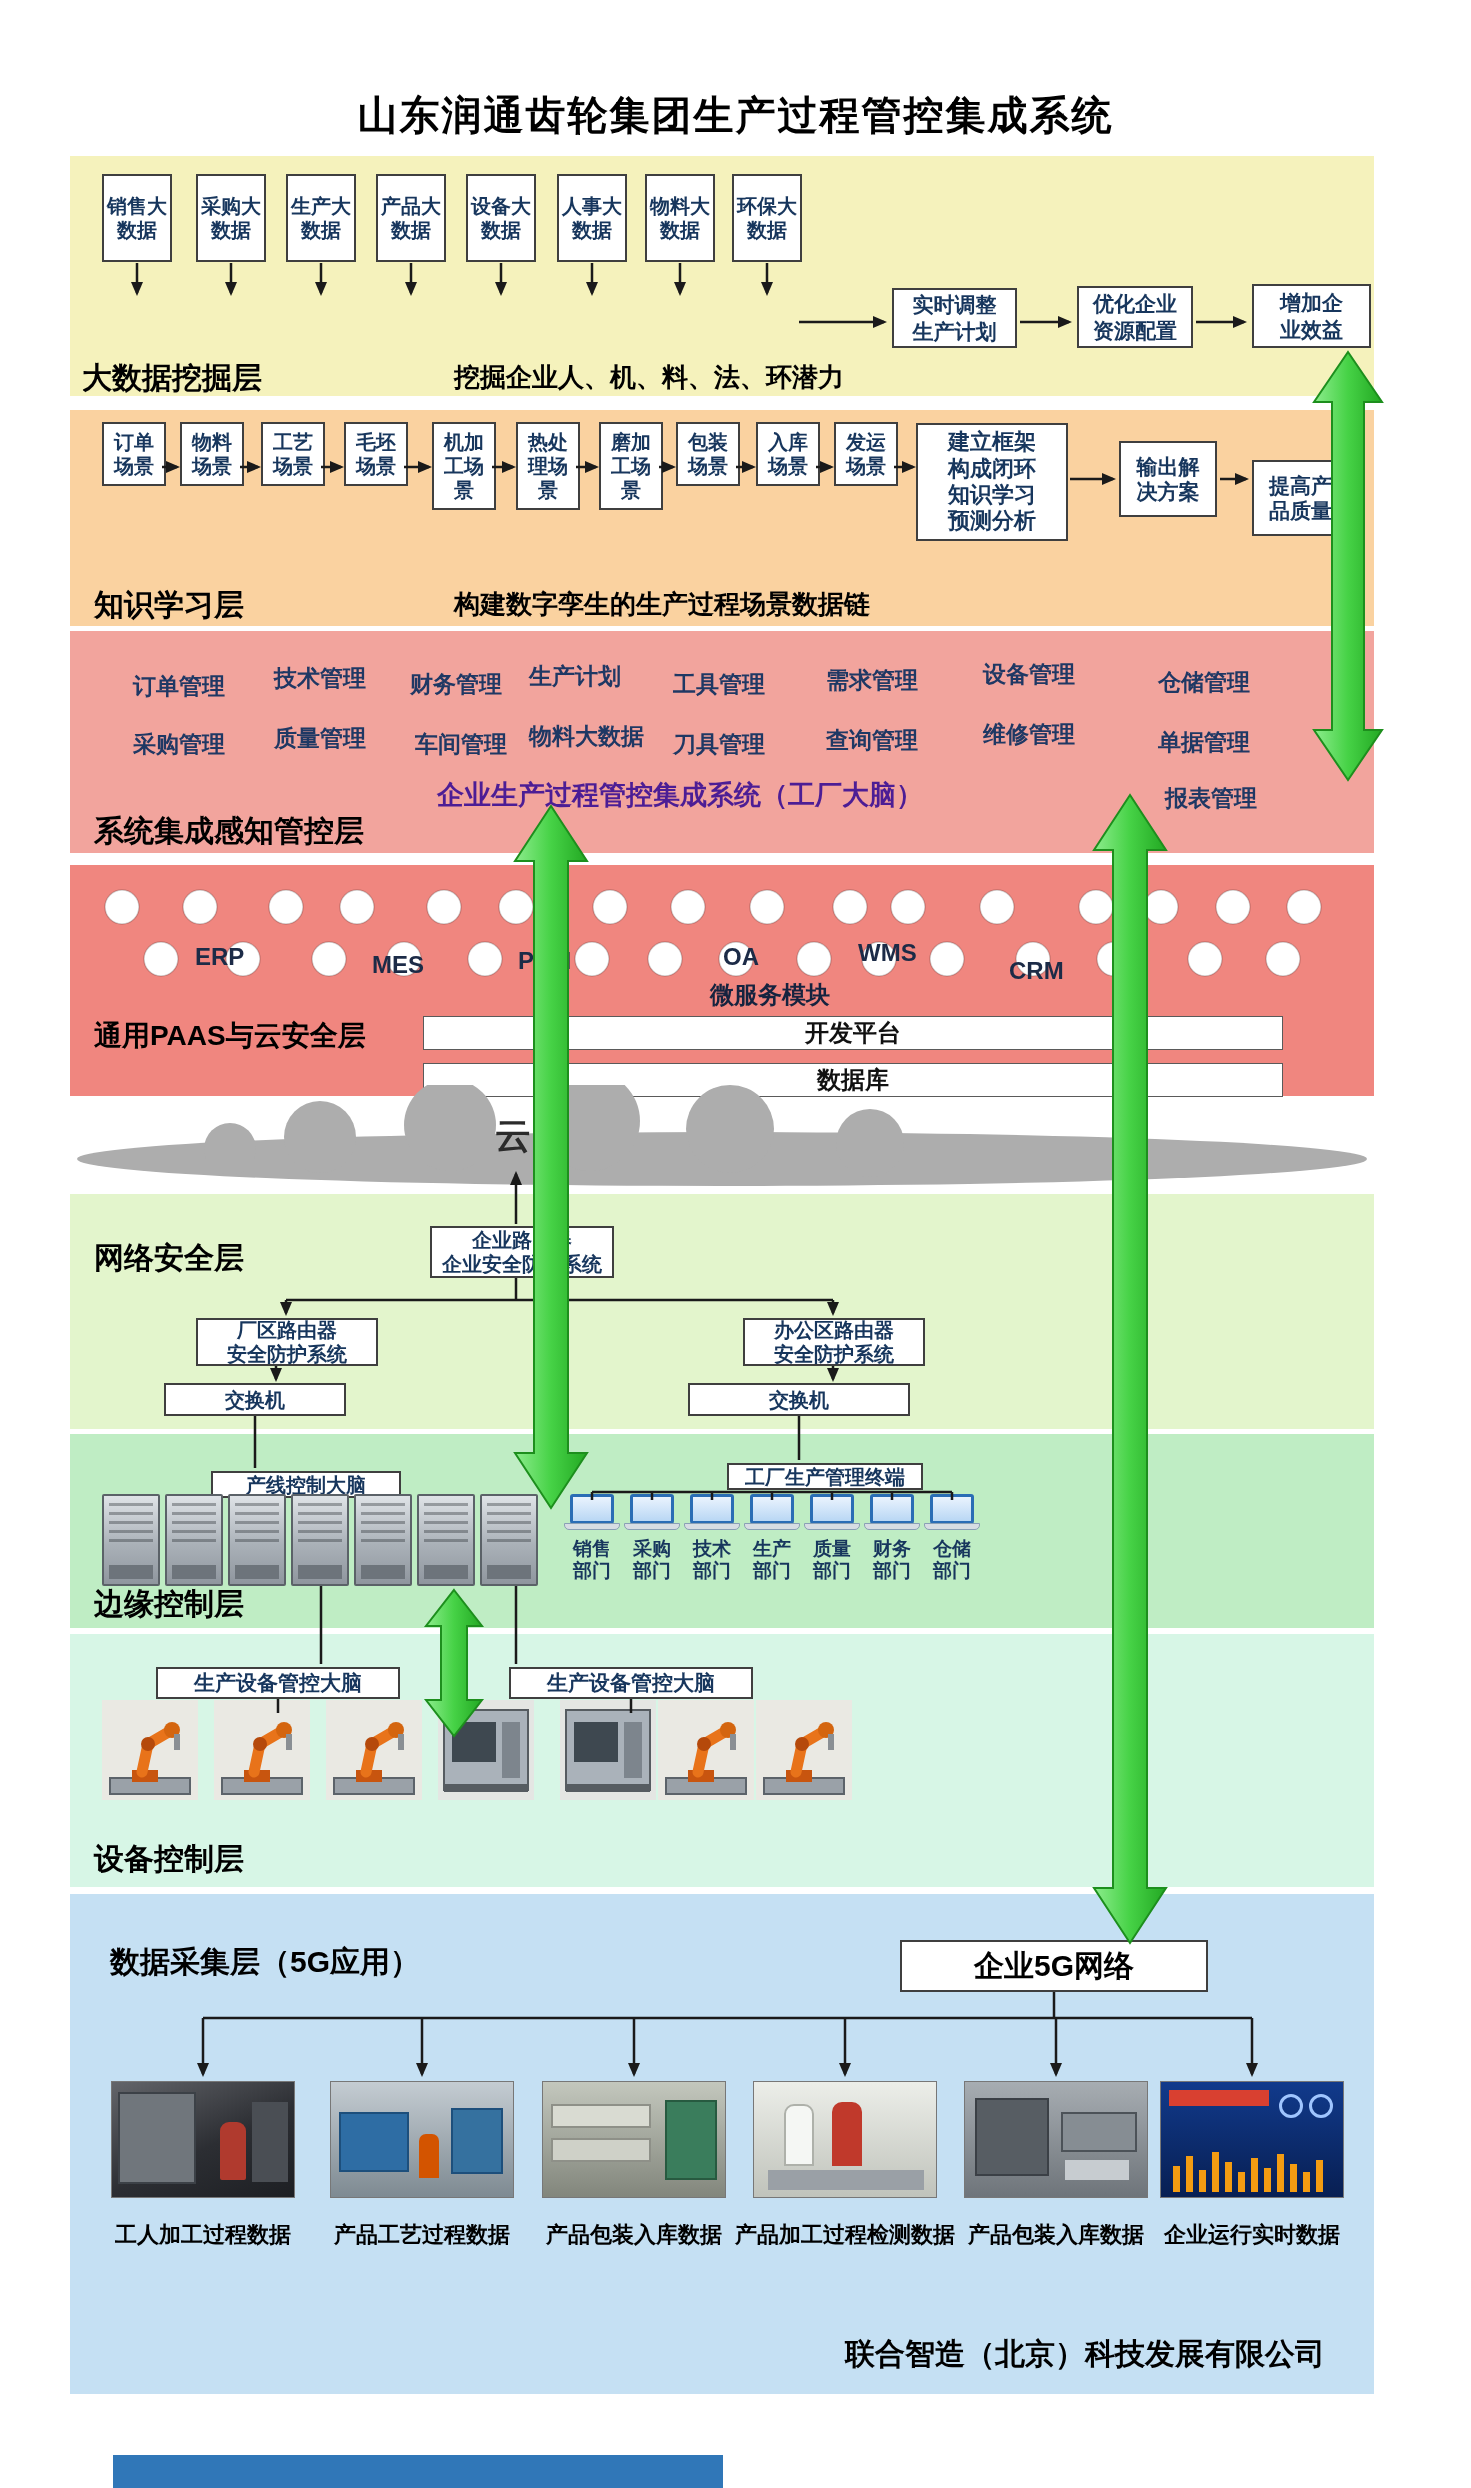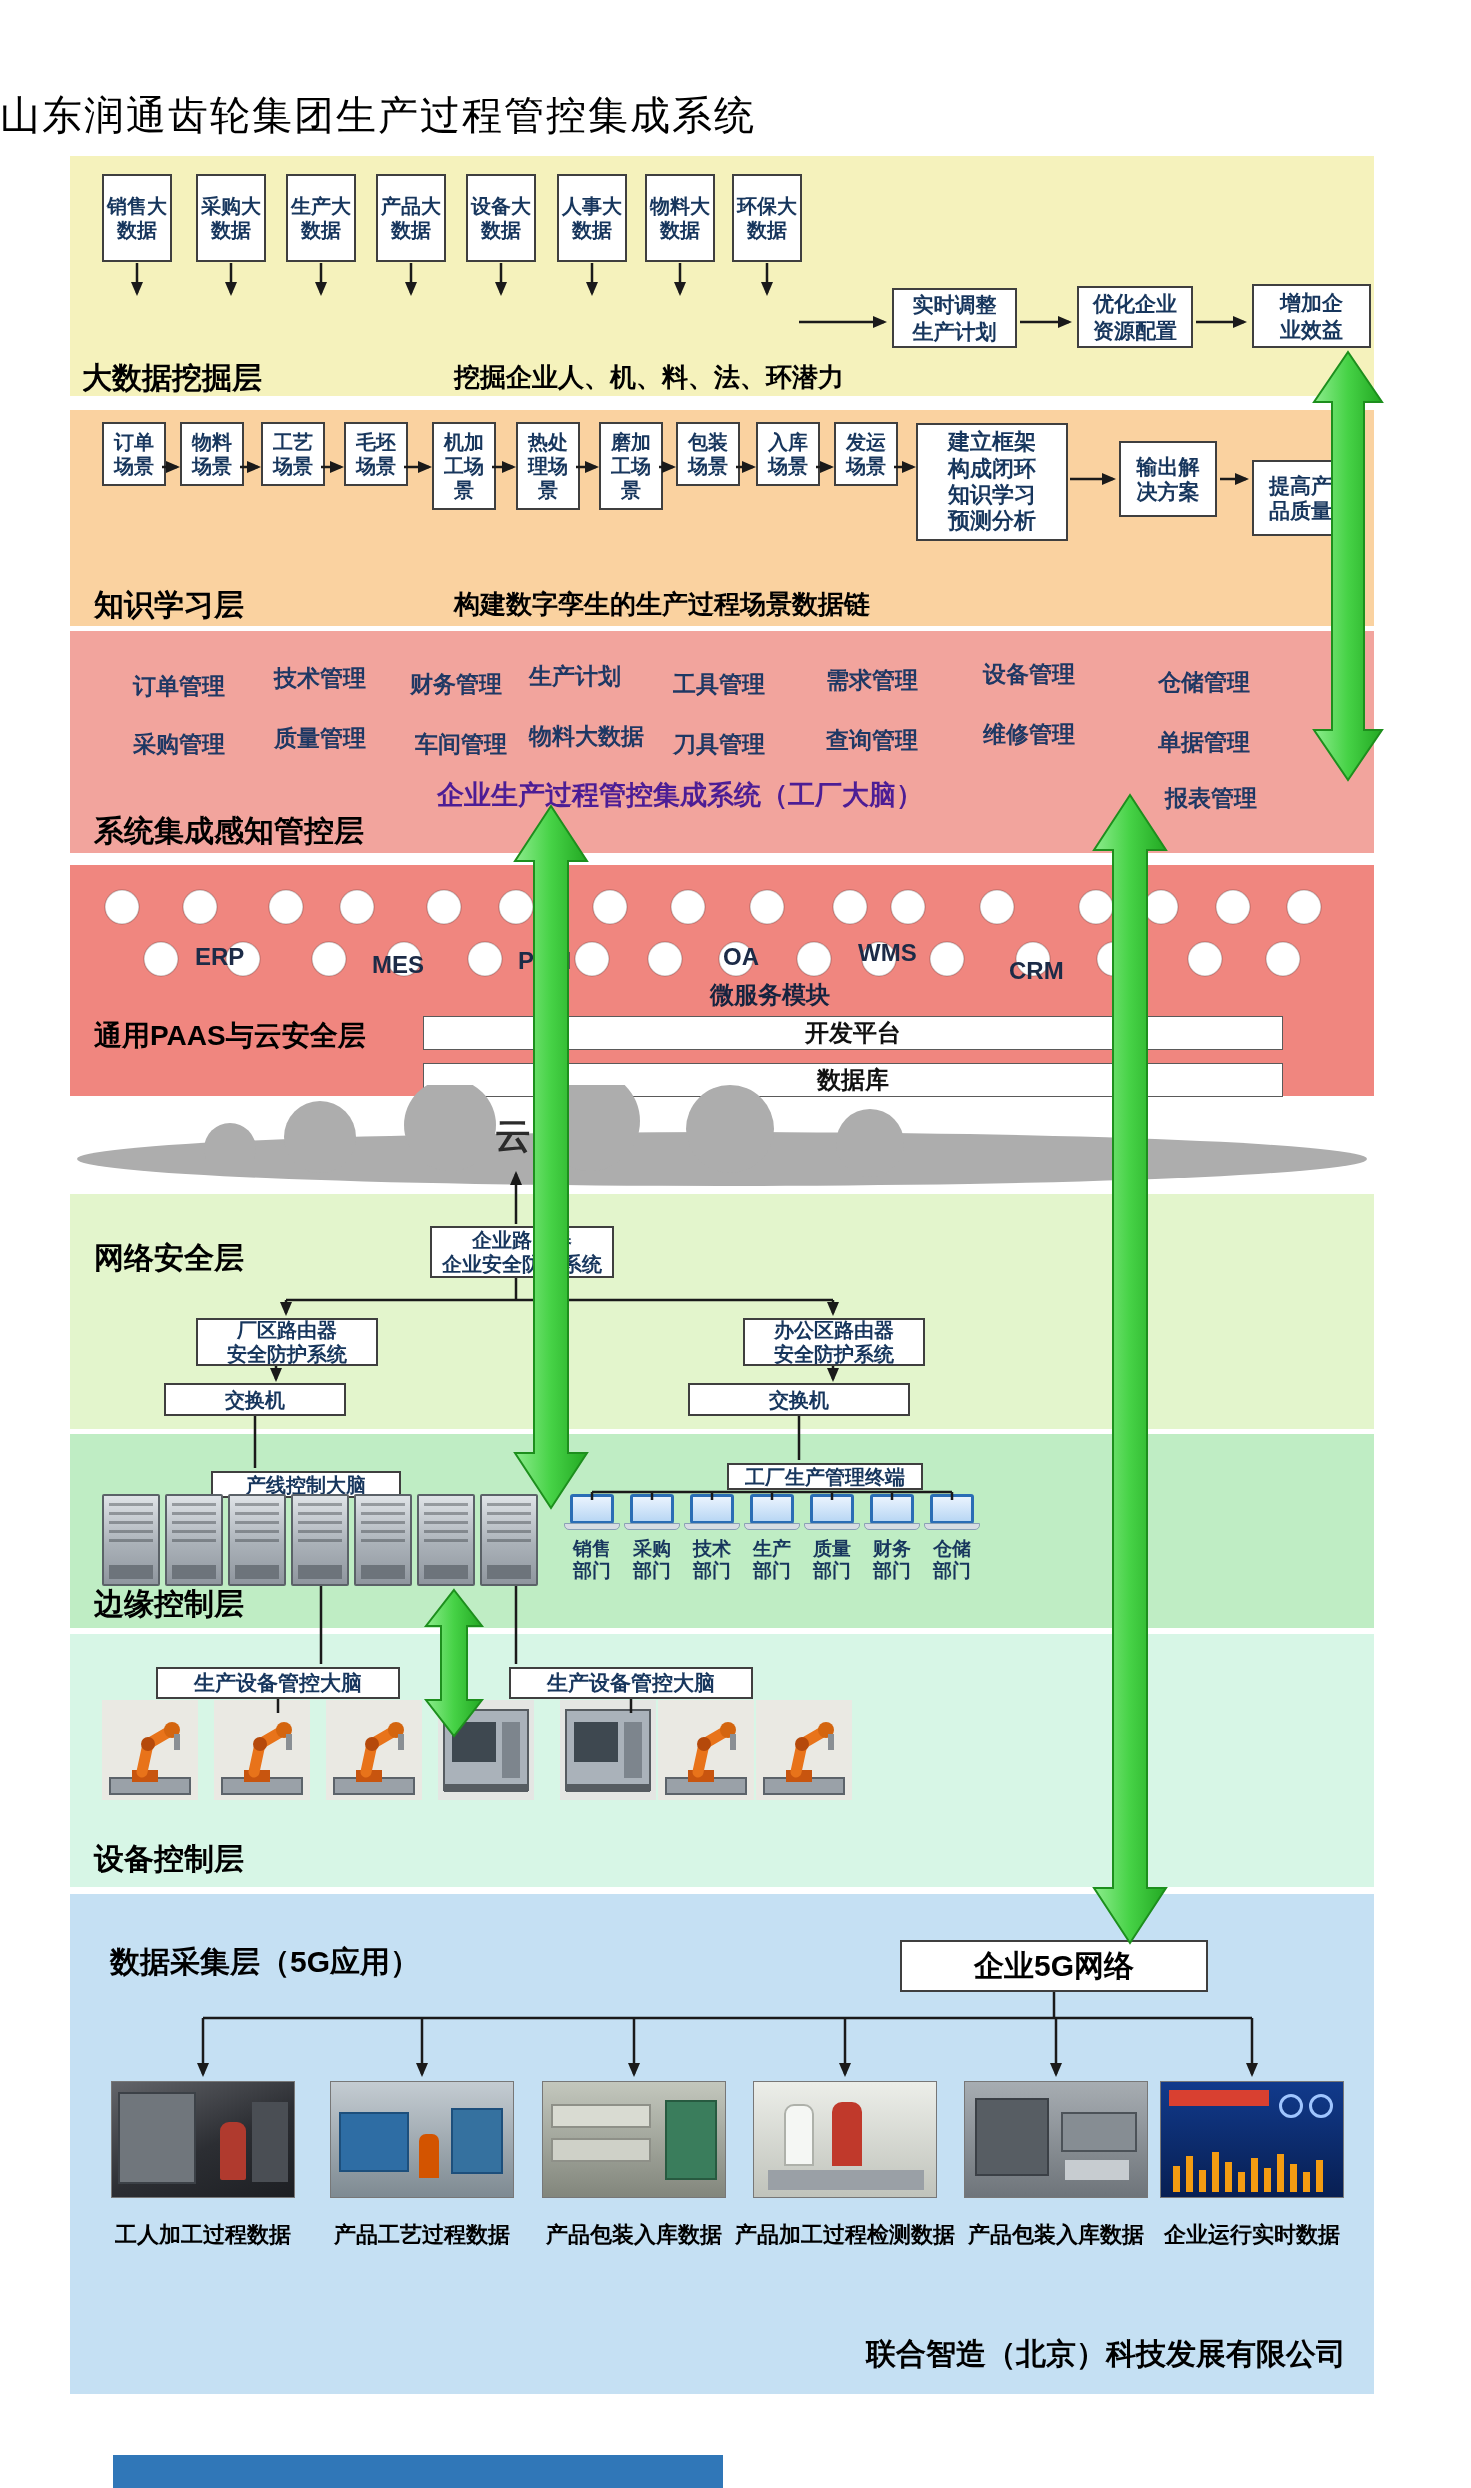--- a/index.html
+++ b/index.html
@@ -1,21 +1,21 @@
 <!DOCTYPE html>
 <html><head>
 <meta charset="utf-8">
 <style>
   * { margin:0; padding:0; box-sizing:border-box; }
   html,body { background:#ffffff; }
   body { font-family:"Liberation Sans","DejaVu Sans",sans-serif; }
   #canvas { position:relative; width:1471px; height:2488px; background:#fff; overflow:hidden; }
 
-  .title { position:absolute; top:88px; left:0; width:100%; 
-           font-size:40px; font-weight:400; color:#000; letter-spacing:2px; }
+  .title { position:absolute; top:88px; left:0; width:100%; text-align:center;
+           font-size:40px; font-weight:700; color:#000; letter-spacing:2px; }
 
   .layer { position:absolute; left:70px; width:1304px; }
   .l1 { top:156px;  height:240px; background:#F5F2BC; }
   .l2 { top:410px;  height:216px; background:#FAD2A0; }
   .l3 { top:631px;  height:222px; background:#F2A49D; }
   .l4 { top:865px;  height:231px; background:#F0867F; }
   .l5 { top:1194px; height:235px; background:#E3F5CC; }
   .l6 { top:1434px; height:194px; background:#BFEDC4; }
   .l7 { top:1634px; height:253px; background:#D7F6E6; }
   .l8 { top:1894px; height:500px; background:#C5E0F3; }
@@ -123,21 +123,21 @@
   .p5 .a { left:10px; top:16px; width:74px; height:78px; background:#575d63; border:2px solid #3b4046; }
   .p5 .b { left:96px; top:30px; width:76px; height:40px; background:#868d93; border:2px solid #4c5258; }
   .p5 .c { left:100px; top:78px; width:64px; height:20px; background:#c7ccd0; }
   .p6 { background:linear-gradient(#113a8c,#081f52); }
   .p6 .a  { left:8px; top:8px; width:100px; height:16px; background:#d94030; }
   .p6 .g1 { left:118px; top:12px; width:24px; height:24px; border:3px solid #9fc5ff; border-radius:50%; }
   .p6 .g2 { left:148px; top:12px; width:24px; height:24px; border:3px solid #9fc5ff; border-radius:50%; }
   .p6 .bars { position:absolute; left:10px; top:64px; }
   .cap { position:absolute; top:326px; width:224px; text-align:center; font-size:22px; font-weight:700;
          color:#000; white-space:nowrap; }
-  .company { position:absolute; left:796px; top:440px; font-size:30px; font-weight:700; color:#000; }
+  .company { position:absolute; left:775px; top:440px; font-size:30px; font-weight:700; color:#000; }
 
   .bottom-strip { position:absolute; left:113px; top:2455px; width:610px; height:33px; background:#3077B8; }
 
   .connectors, .green-arrows { position:absolute; left:0; top:0; pointer-events:none; }
   .connectors { z-index:30; }
   .green-arrows { z-index:60; }
 </style>
 </head>
 <body>
 

